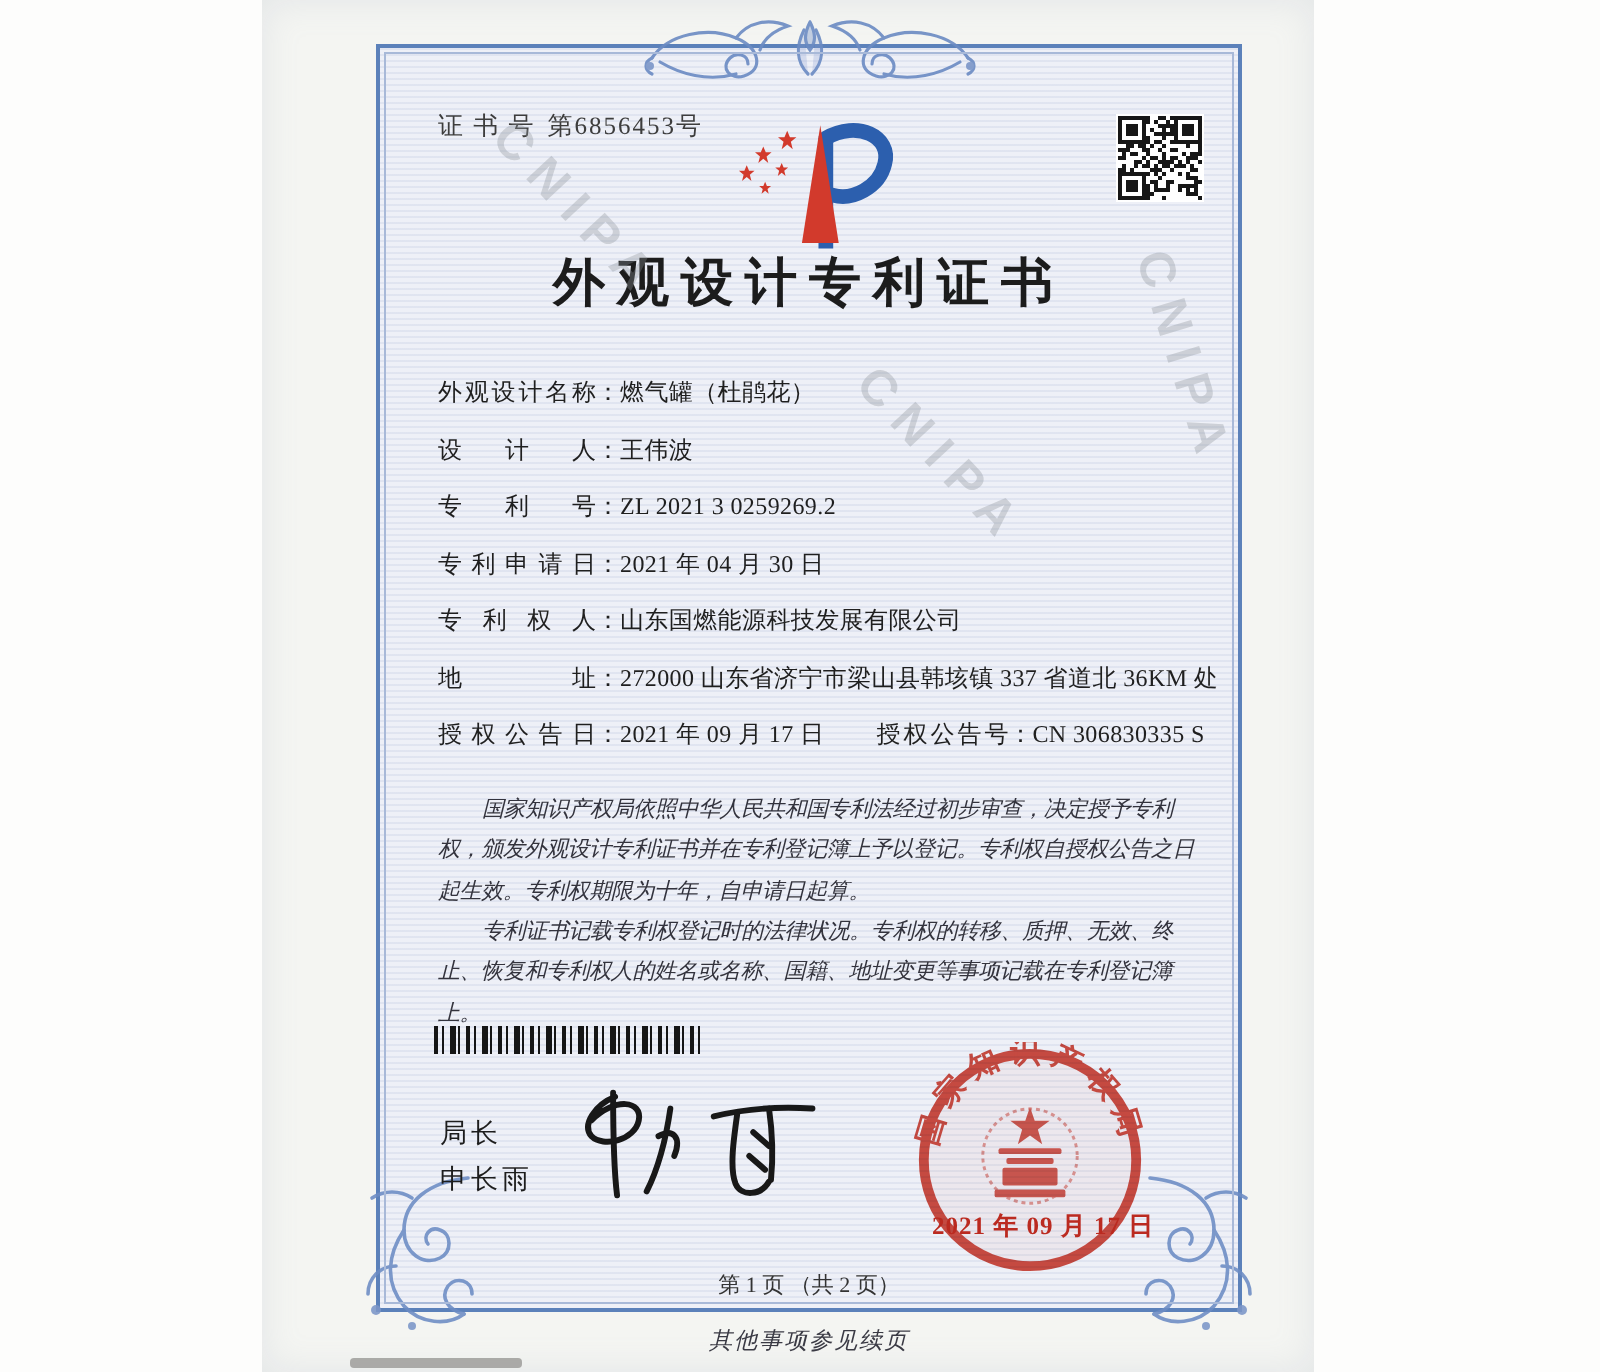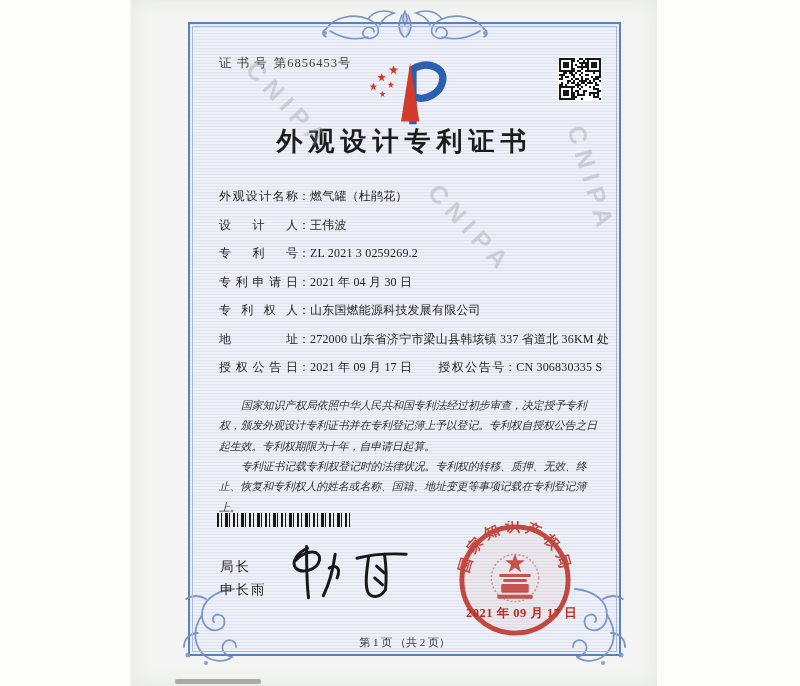--- a/index.html
+++ b/index.html
@@ -429,20 +429,21 @@
           <rect x="46" y="64" width="28" height="9" rx="1"></rect>
           <rect x="42" y="75" width="36" height="4" rx="1"></rect>
         </g>
       </svg>
 
       <div class="sealdate">2021 年 09 月 17 日</div>
 
       <div class="pagenum">第 1 页 （共 2 页）</div>
     </div>
 
+    <div class="contnote">其他事项参见续页</div>
 
     <div class="wm wm1">CNIPA</div>
     <div class="wm wm2">CNIPA</div>
     <div class="wm wm3">CNIPA</div>
 
     <div class="scanshadow"></div>
   </div>
 </div>
 
 </body></html>

